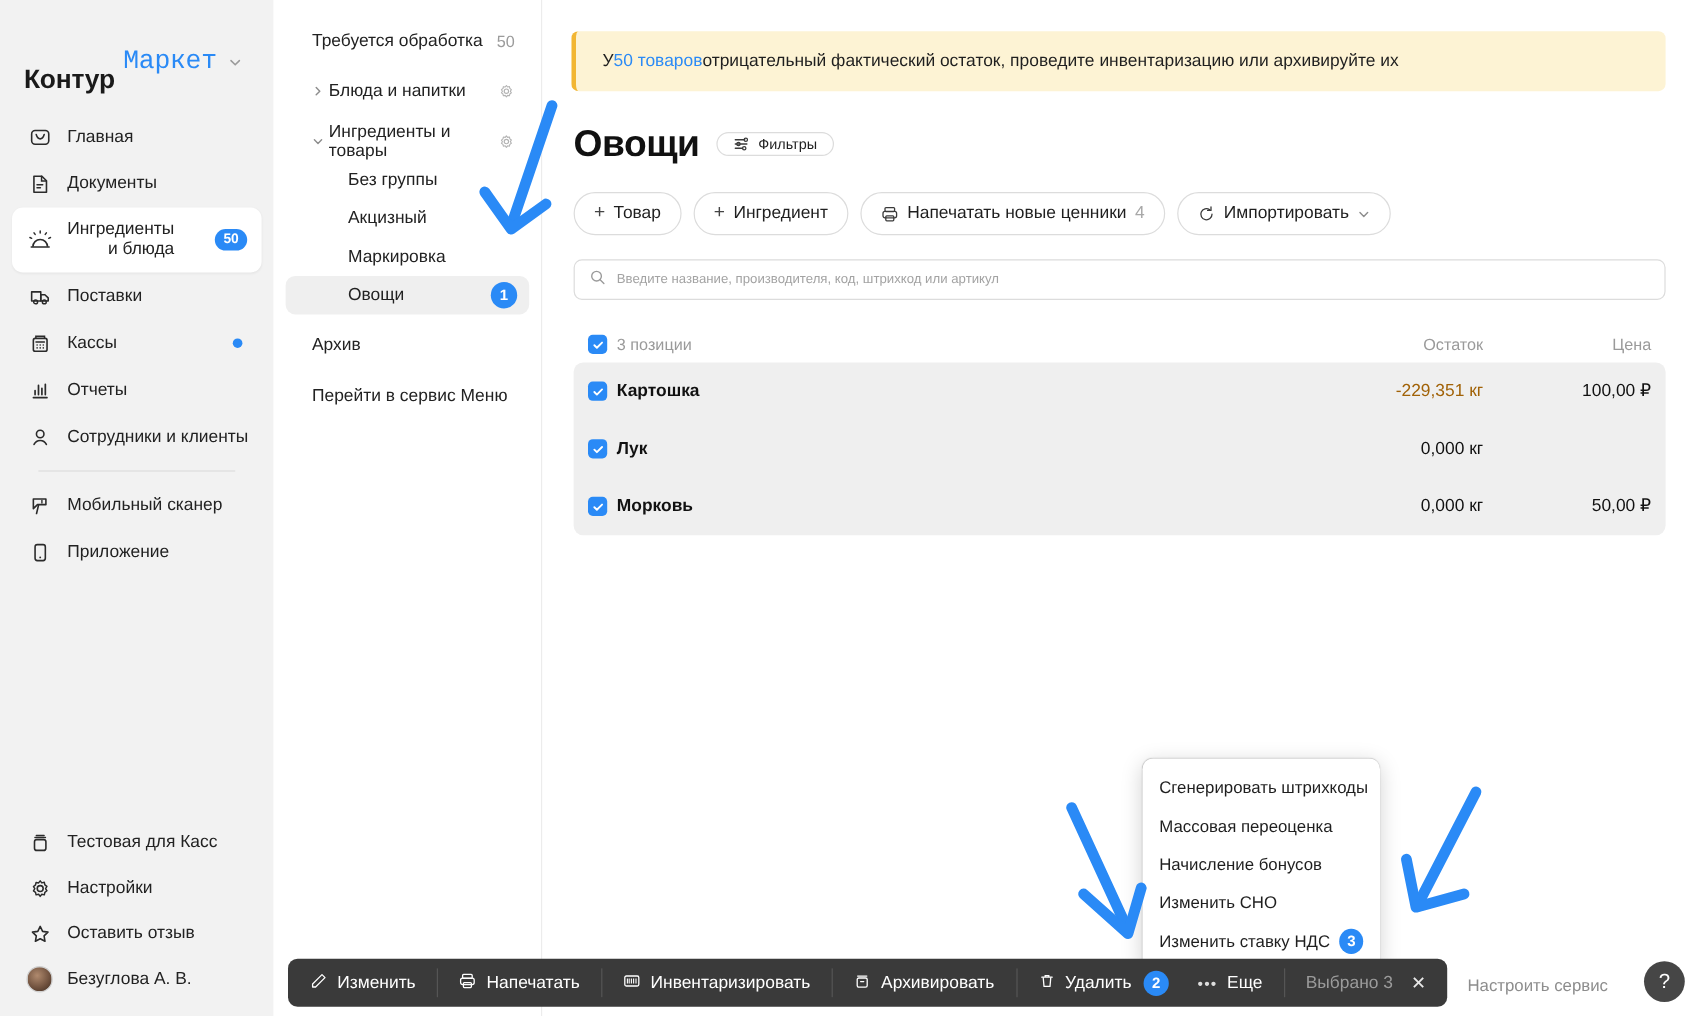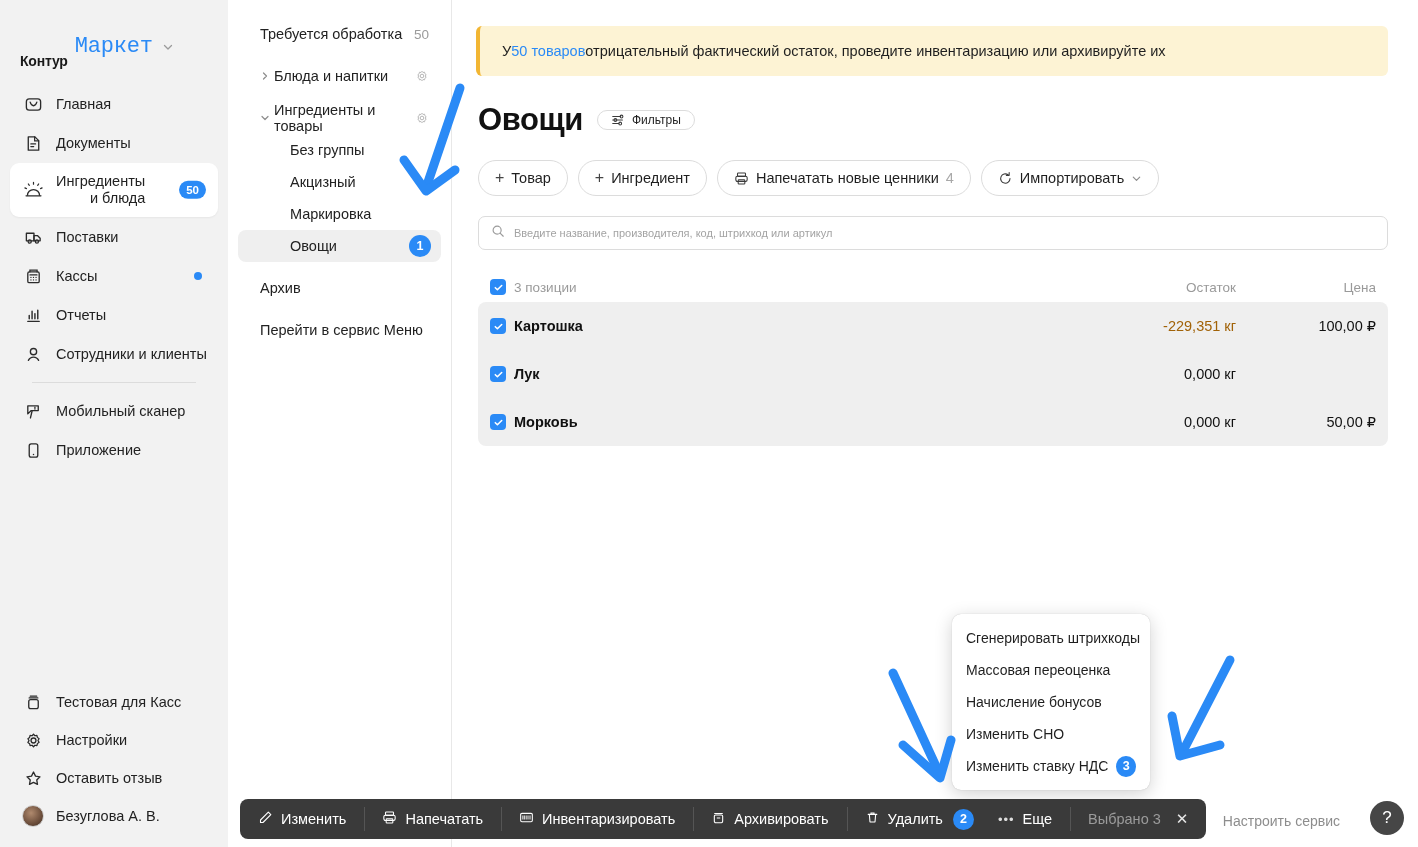--- a/index.html
+++ b/index.html
@@ -12,21 +12,21 @@
   }
   .app { position: relative; width: 1418px; height: 847px; display: flex; }
 
   
   .sidebar {
     width: 228px; height: 847px; background: #f2f2f2;
     position: relative; flex: 0 0 228px;
     display: flex; flex-direction: column;
   }
   .brand { display: flex; align-items: center; gap: 7px; padding: 24px 0 16px 20px; }
-  .brand-1 { font-size: 14px; font-weight: 700; color: #1a1a1a; letter-spacing: -0.2px; margin-top: 29px; }
+  .brand-1 { font-size: 22px; font-weight: 700; color: #1a1a1a; letter-spacing: -0.2px; margin-top: 29px; }
   .brand-2 { font-size: 22px; font-weight: 400; color: #2a8af6; letter-spacing: -0.2px; font-family: Liberation Mono, monospace; }
   .brand-chev { color: #9b9b9b; margin-left: 2px; display:flex; align-items:center;}
   .nav { display: flex; flex-direction: column; gap: 1px; padding: 0 10px; }
   .nav-item {
     position: relative; display: flex; align-items: center; gap: 12px;
     height: 38px; padding: 0 12px; border-radius: 9px; cursor: pointer;
     font-size: 14.5px; color: #222; white-space: nowrap; text-align: right;
   }
   .nav-item.tall { height: 54px; }
   .nav-item.active { background: #ffffff; box-shadow: 0 1px 2px rgba(0,0,0,.05); }
@@ -123,21 +123,21 @@
   .c-rest { width: 190px; flex: 0 0 190px; text-align: right; }
   .c-price { width: 140px; flex: 0 0 140px; text-align: right; }
   .neg { color: #a16207; }
   .cb {
     width: 16px; height: 16px; border-radius: 4px; background: #2a8af6;
     display: flex; align-items: center; justify-content: center; cursor: pointer;
   }
 
   
   .menu {
-    position: absolute; left: 500px; top: 614px; width: 198px;
+    position: absolute; left: 500px; top: 632px; width: 198px;
     background: #fff; border-radius: 9px;
     box-shadow: 0 4px 18px rgba(0,0,0,.18), 0 0 1px rgba(0,0,0,.25);
     padding: 8px 0; z-index: 6;
   }
   .menu-item {
     height: 32px; display: flex; align-items: center; gap: 8px;
     padding: 0 14px; font-size: 14px; color: #1f1f1f; cursor: pointer;
     position: relative; white-space: nowrap;
   }
   .menu-badge {

